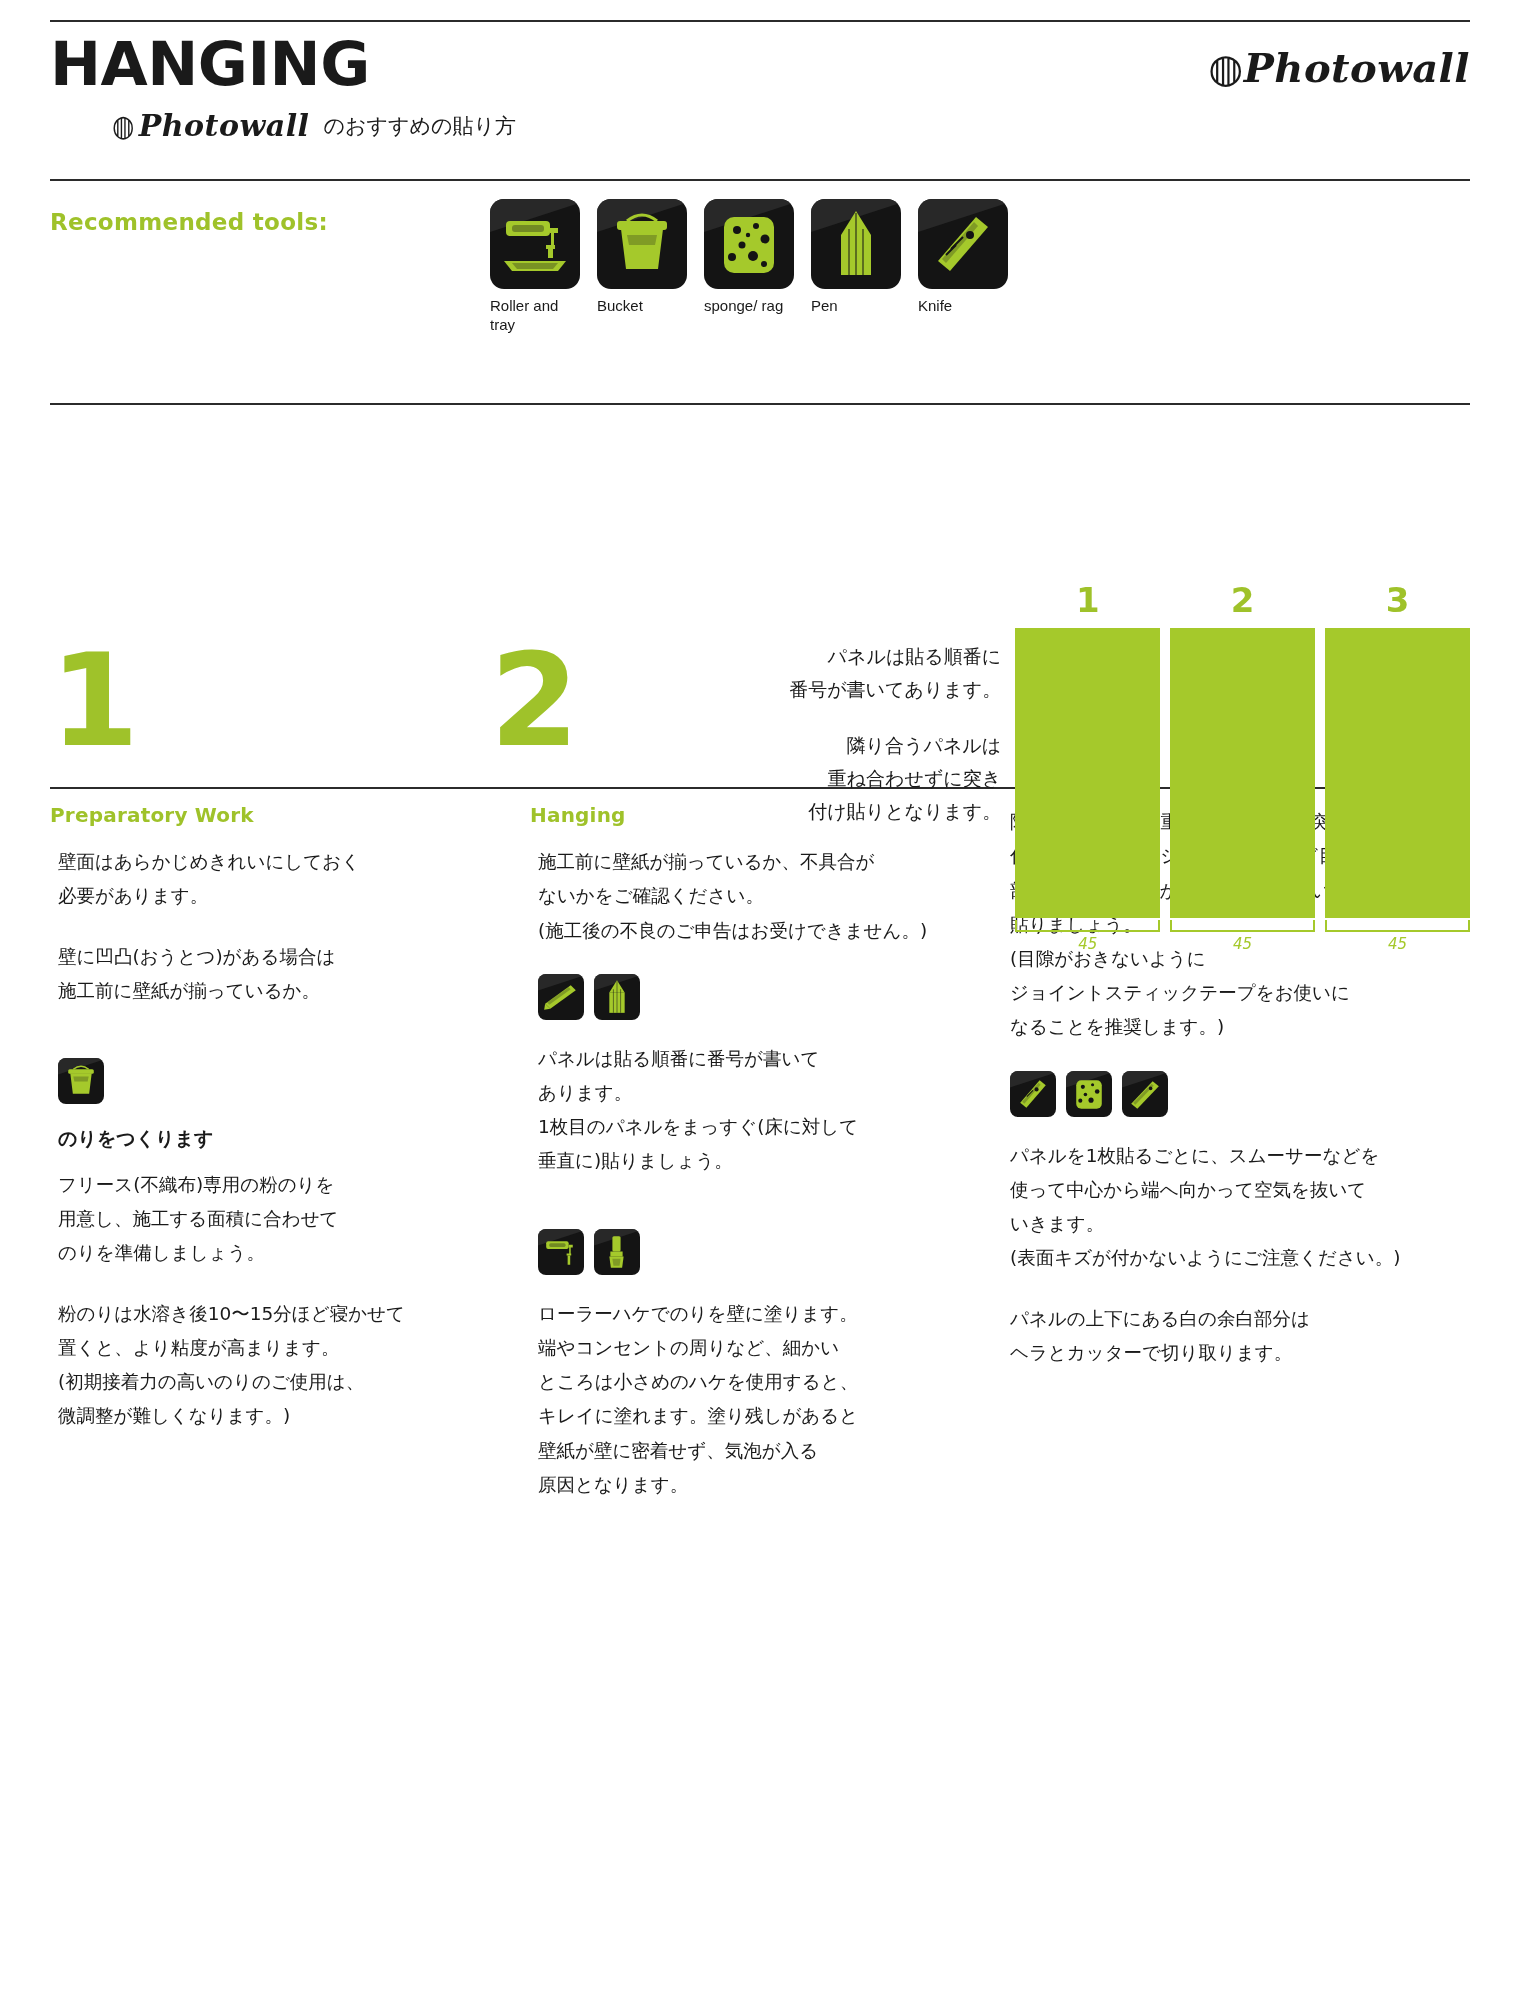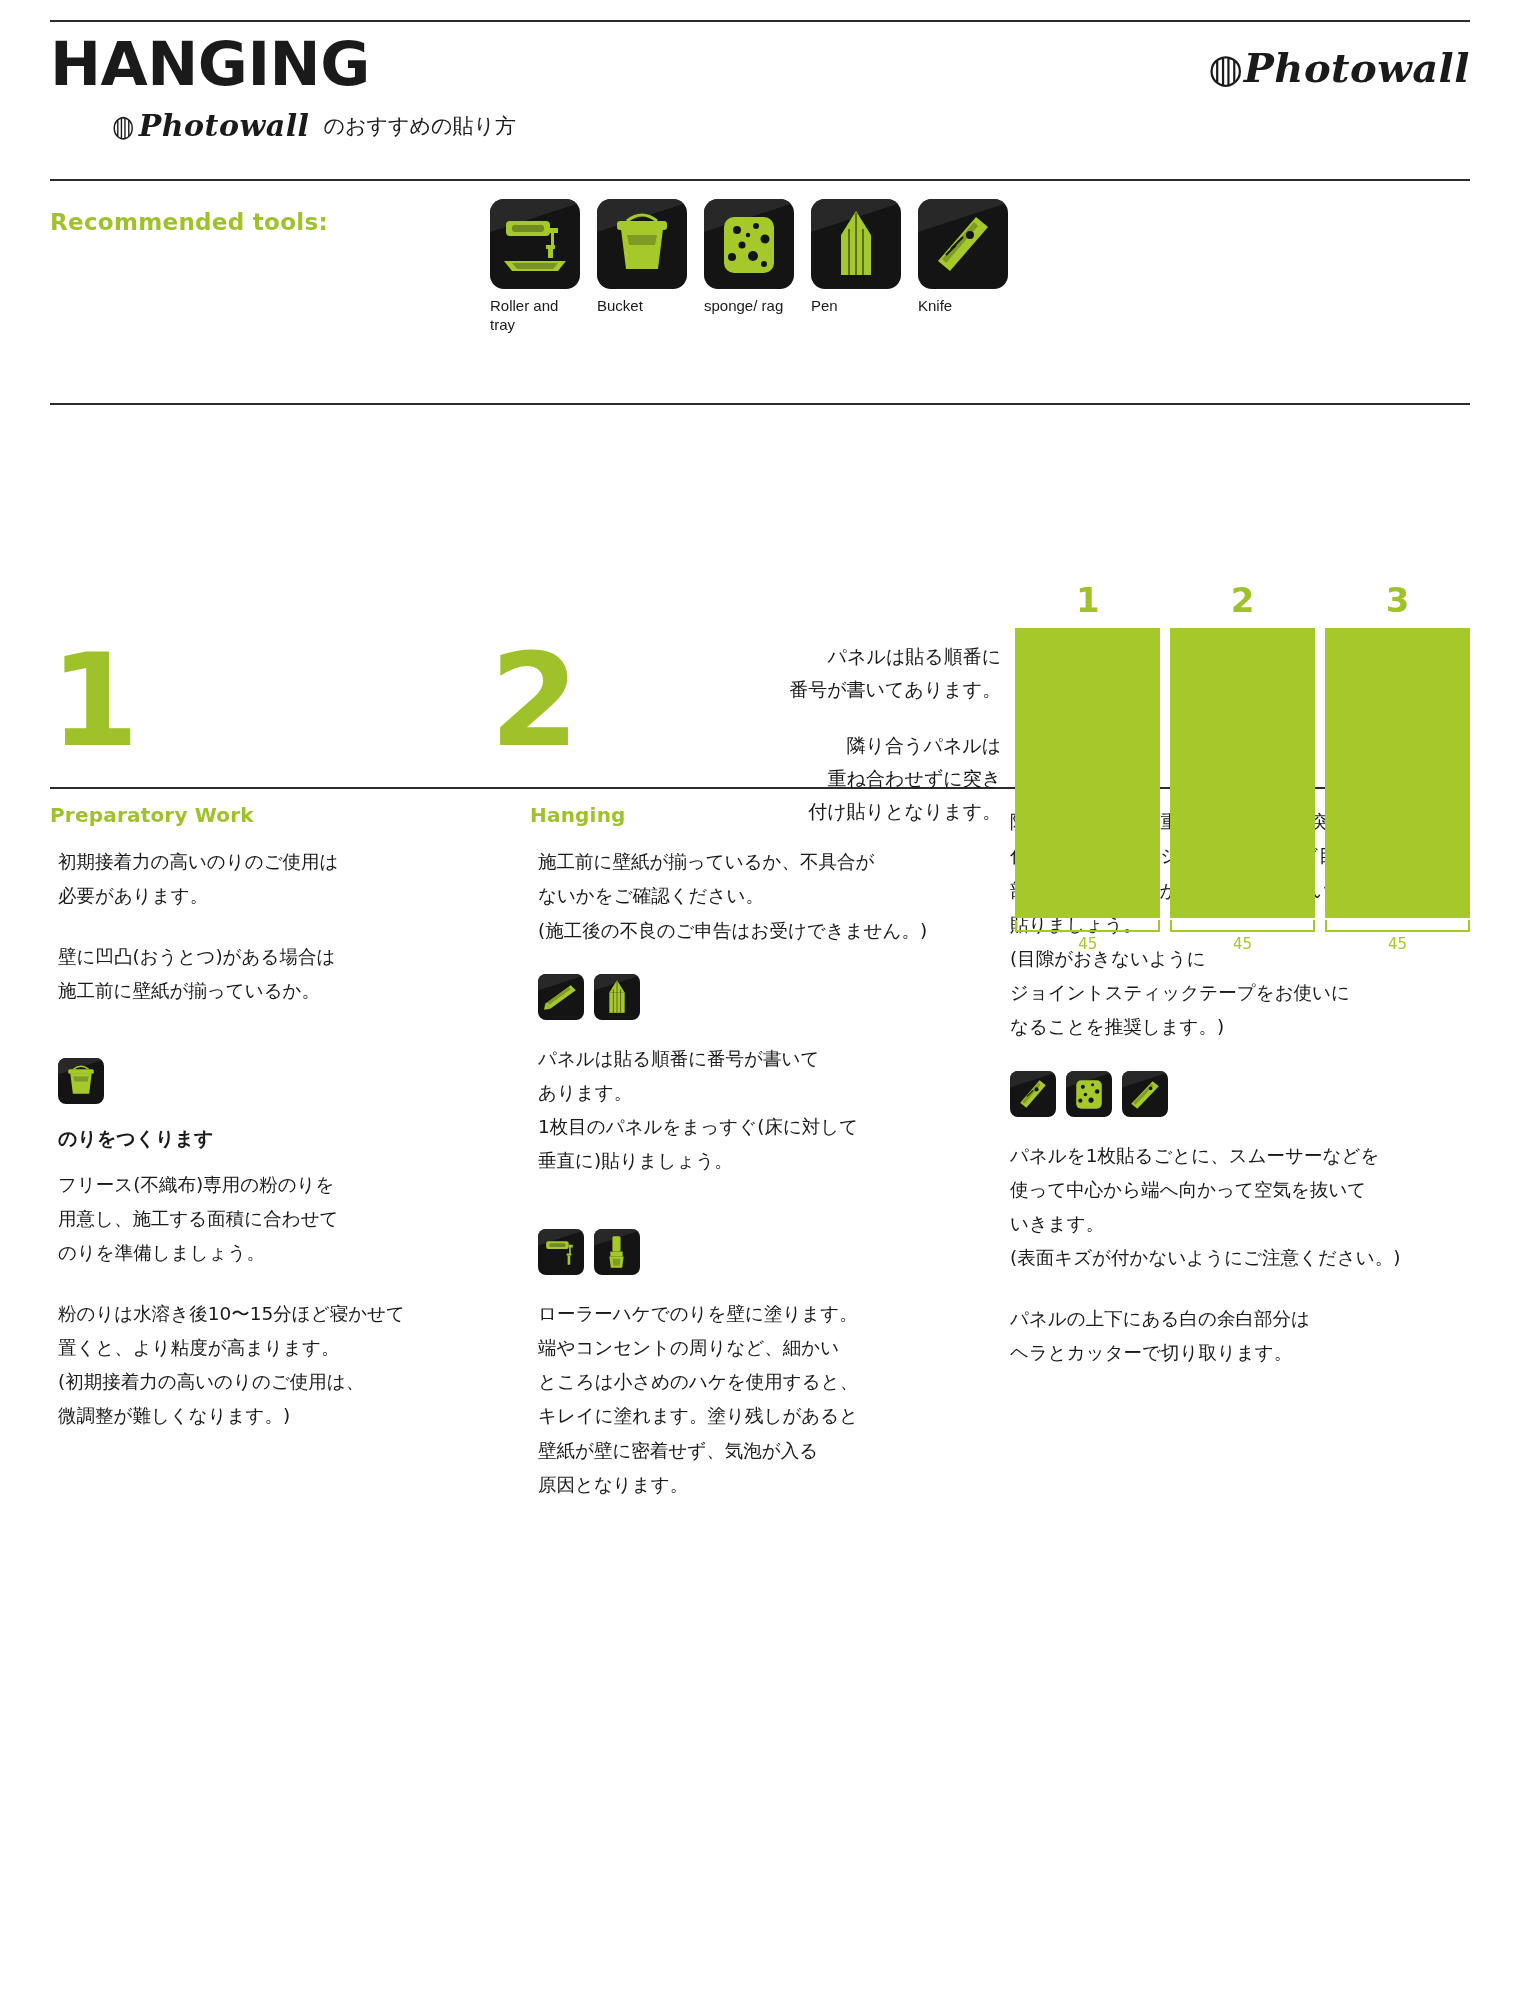--- a/index.html
+++ b/index.html
@@ -199,20 +199,21 @@
   }
   .panels .p {
     flex: 1;
     height: 290px;
     background: #a5c92b;
   }
   .braces {
     display: flex;
     gap: 10px;
     margin-top: 2px;
+    font-style: italic;
   }
   .brace {
     flex: 1;
     text-align: center;
   }
   .brace .bar {
     height: 12px;
     border: 2px solid #a5c92b;
     border-top: none;
     border-bottom: none;
@@ -435,21 +436,21 @@
   <div class="body-rules">
     <div class="seg" style="width:480px"></div>
     <div class="seg" style="width:480px"></div>
     <div class="seg" style="width:460px"></div>
   </div>
 
   <div class="body-section">
 
     <div class="bcol bcol-1">
       <h2 class="section-head">Preparatory Work</h2>
-      <p class="jp indent" style="white-space:pre-line">初期接着力の高いのりのご使用は
+      <p class="jp indent" style="white-space:pre-line">壁面はあらかじめきれいにしておく
 必要があります。</p>
       <p class="jp indent" style="white-space:pre-line">壁に凹凸(おうとつ)がある場合は
 施工前に壁紙が揃っているか。</p>
       <div class="spacer-18"></div>
       <div class="icon-row indent">
         <div class="tile sm">
           <svg width="46" height="46" viewBox="0 0 90 90">
             <path d="M24 30 h42 l-5 40 h-32z" fill="#A5C92B"></path>
             <rect x="20" y="22" width="50" height="9" rx="3" fill="#A5C92B"></rect>
             <path d="M30 22 q15 -12 30 0" stroke="#A5C92B" stroke-width="3" fill="none"></path>

